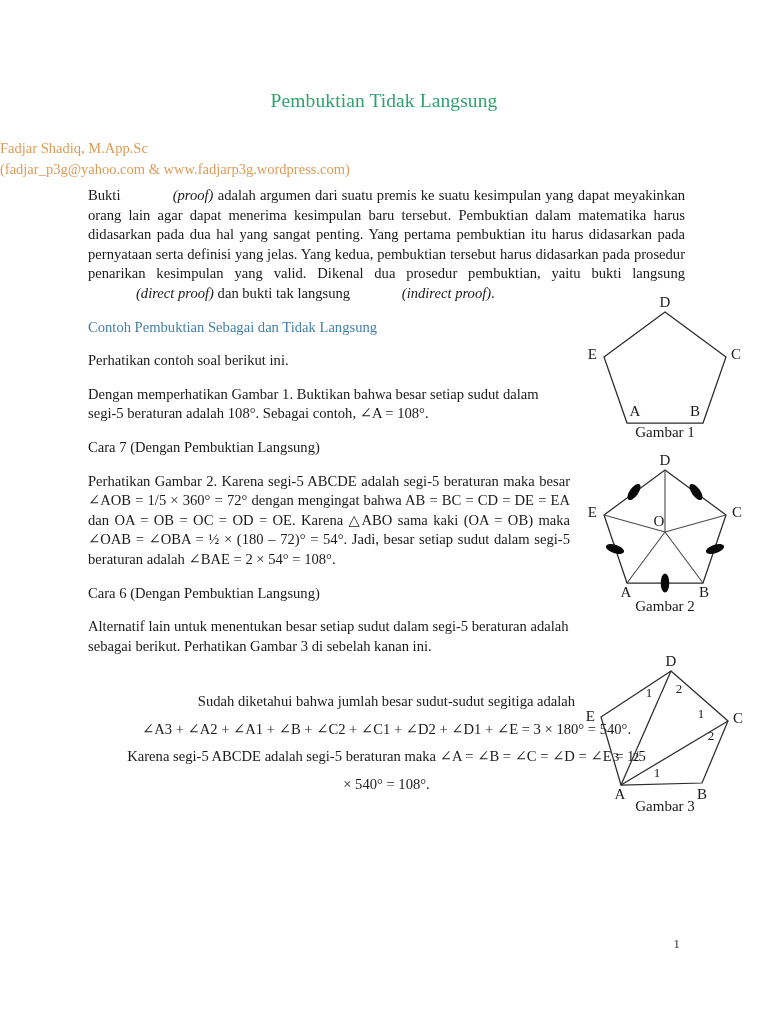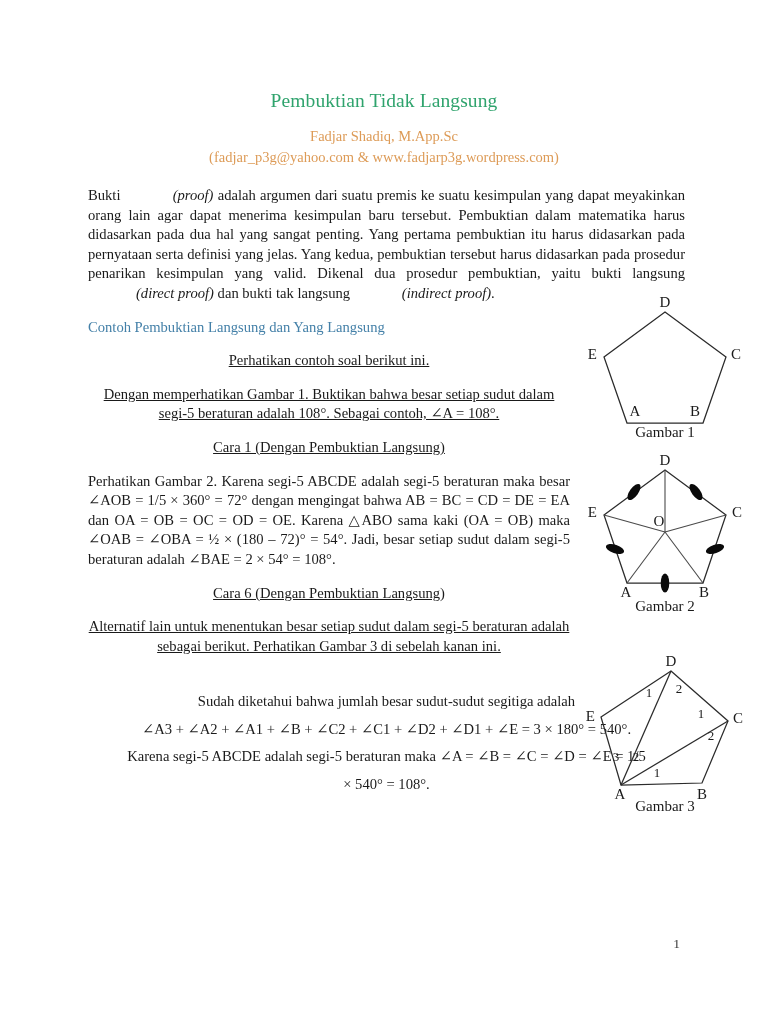--- a/index.html
+++ b/index.html
@@ -30,22 +30,22 @@
     top: 90px;
     text-align: center;
     font-size: 19.5px;
     color: #2fa36d;
     letter-spacing: 0.1px;
   }
   .author-block {
     position: absolute;
     left: 0;
     right: 0;
-    top: 126px;
-    text-align: center;
+    top: 138px;
+    text-align: left;
     color: #dd9b57;
     font-size: 14.5px;
     line-height: 21px;
   }
 
   
   .col-text {
     position: absolute;
     left: 88px;
     top: 186px;
@@ -53,22 +53,21 @@
   }
 
   p.body {
     margin: 0 0 14px 0;
     font-size: 14.6px;
     line-height: 19.6px;
     text-align: justify;
     text-justify: inter-word;
   }
   p.body.last-left {
-    text-align: center;
-    text-decoration: underline;
+    text-align: left;
   }
   .heading-blue {
     margin: 0 0 14px 0;
     font-size: 14.6px;
     line-height: 19.6px;
     color: #4480a8;
   }
   .it { font-style: italic; margin-left: 48px; }
 
   
@@ -140,27 +139,27 @@
   <div class="author-block">
     <div>Fadjar Shadiq, M.App.Sc</div>
     <div>(fadjar_p3g@yahoo.com &amp; www.fadjarp3g.wordpress.com)</div>
   </div>
 
   <div class="col-text">
 
     <p class="body"><span>Bukti </span><span class="it">(proof)</span><span> adalah argumen dari suatu premis ke suatu kesimpulan yang dapat meyakinkan orang lain agar dapat menerima kesimpulan baru tersebut. Pembuktian dalam matematika harus didasarkan pada dua hal yang sangat penting. Yang pertama pembuktian itu harus didasarkan pada pernyataan serta definisi yang jelas. Yang kedua, pembuktian tersebut harus didasarkan pada prosedur penarikan kesimpulan yang valid. Dikenal dua prosedur pembuktian, yaitu bukti langsung </span><span class="it">(direct proof)</span><span> dan bukti tak langsung </span><span class="it">(indirect proof)</span><span>.</span></p>
 
     <div style="width:482px;">
-      <p class="heading-blue">Contoh Pembuktian Langsung dan Yang Langsung</p>
+      <p class="heading-blue">Contoh Pembuktian Sebagai dan Tidak Langsung</p>
 
       <p class="body last-left">Perhatikan contoh soal berikut ini.</p>
 
       <p class="body last-left">Dengan memperhatikan Gambar 1. Buktikan bahwa besar setiap sudut dalam segi-5 beraturan adalah 108°. Sebagai contoh, ∠A = 108°.</p>
 
-      <p class="body last-left">Cara 1 (Dengan Pembuktian Langsung)</p>
+      <p class="body last-left">Cara 7 (Dengan Pembuktian Langsung)</p>
 
       <p class="body">Perhatikan Gambar 2. Karena segi-5 ABCDE adalah segi-5 beraturan maka besar ∠AOB = 1/5 × 360° = 72° dengan mengingat bahwa AB = BC = CD = DE = EA dan OA = OB = OC = OD = OE. Karena △ABO sama kaki (OA = OB) maka ∠OAB = ∠OBA = ½ × (180 – 72)° = 54°. Jadi, besar setiap sudut dalam segi-5 beraturan adalah ∠BAE = 2 × 54° = 108°.</p>
 
       <p class="body last-left">Cara 6 (Dengan Pembuktian Langsung)</p>
 
       <p class="body last-left">Alternatif lain untuk menentukan besar setiap sudut dalam segi-5 beraturan adalah sebagai berikut. Perhatikan Gambar 3 di sebelah kanan ini.</p>
 
       <div class="spacer-sm"></div>
     </div>
 

